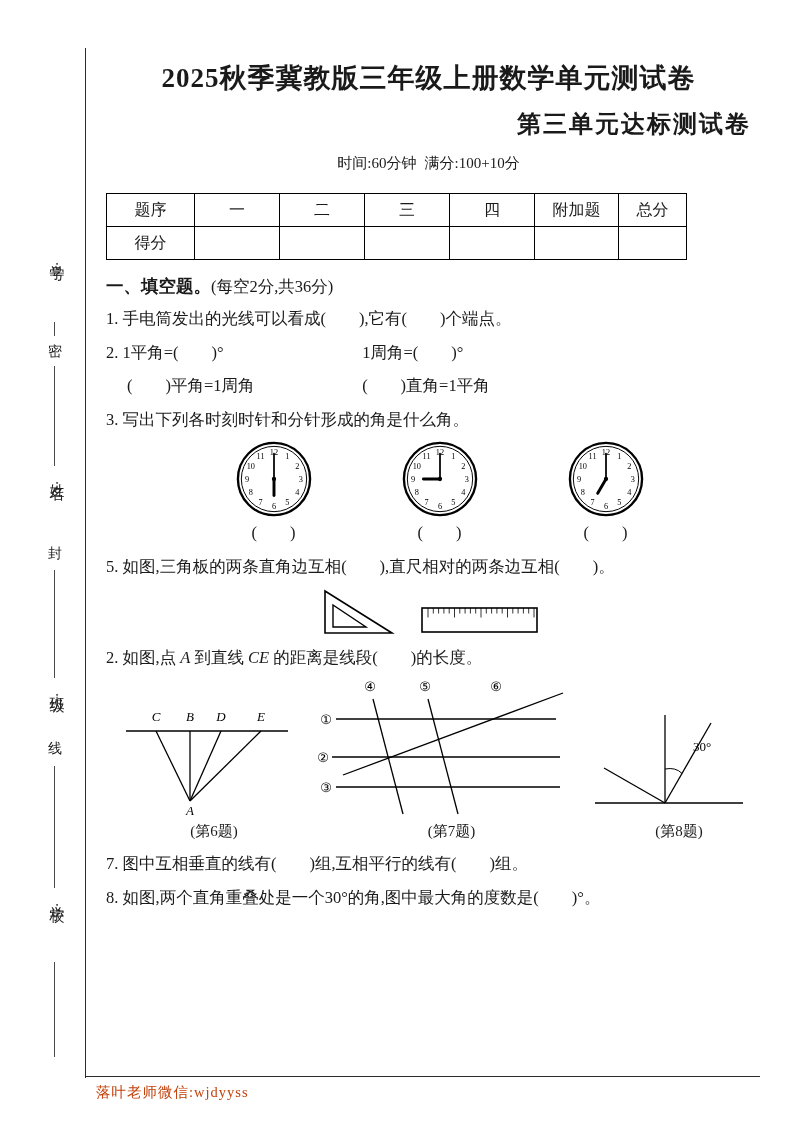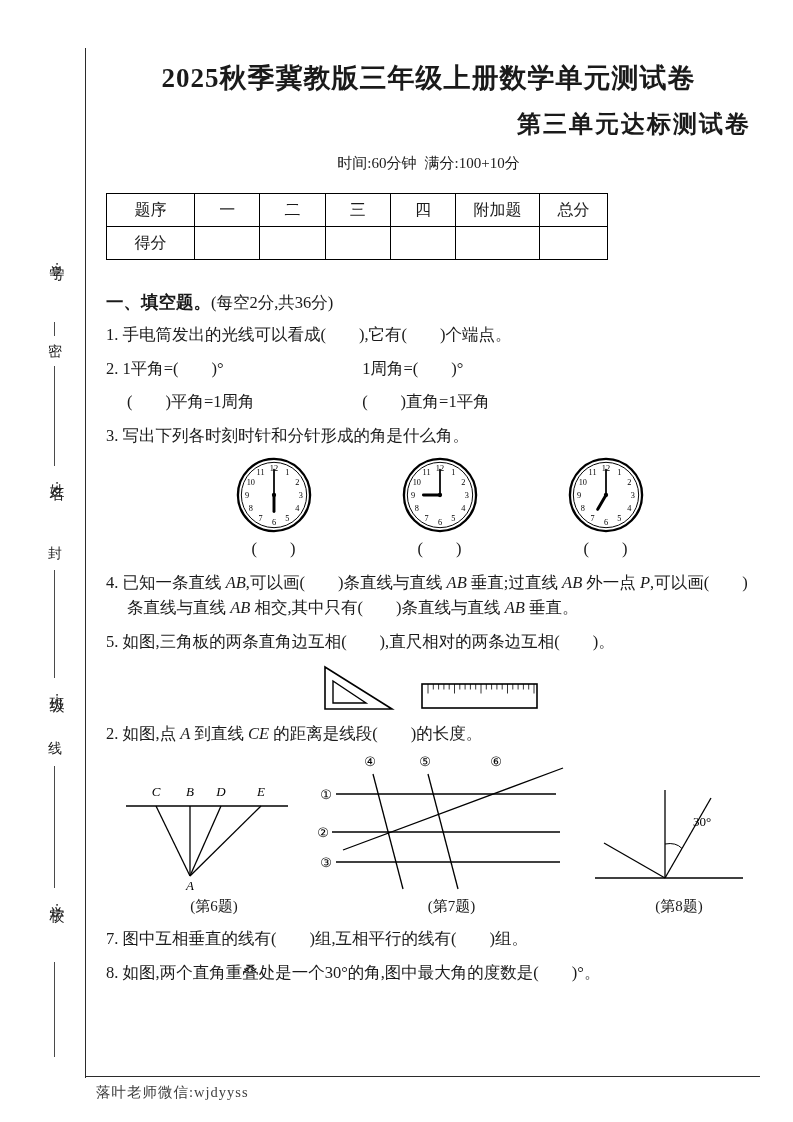--- a/index.html
+++ b/index.html
@@ -17,21 +17,21 @@
     writing-mode:vertical-rl; text-orientation:upright;
     font-size:15px; letter-spacing:2px; color:#222;
   }
   .seal-char { position:absolute; left:48px; font-size:14px; color:#222; }
   .seal-rule { position:absolute; left:54px; width:1px; background:#4a4a4a; }
   
   .content { position:absolute; left:106px; top:60px; width:645px; }
   .title { text-align:center; font-size:27px; font-weight:700; letter-spacing:1px; margin-bottom:12px; }
   .subtitle { text-align:right; font-size:24px; font-weight:700; letter-spacing:2px; margin-bottom:14px; }
   .meta { display:flex; justify-content:center; gap:8px; font-size:15px; margin-bottom:20px; }
-  table.score { border-collapse:collapse; width:502px; margin-bottom:30px; table-layout:fixed; }
+  table.score { border-collapse:collapse; width:581px; margin-bottom:14px; table-layout:fixed; }
   table.score td {
     border:1.6px solid #000; height:33px; text-align:center;
     font-size:16px; padding:0 2px;
   }
   col.c0 { width:88px; } col.c5 { width:84px; } col.c6 { width:68px; }
   .section-head { font-size:16.5px; margin-bottom:6px; }
   .section-head .sec-title { font-size:17.5px; font-weight:700; }
   .questions { font-size:16.5px; line-height:1.55; }
   .questions p { margin:8px 0; }
   .hang { padding-left:21px; text-indent:-21px; }
@@ -45,21 +45,21 @@
   .blank-row span { display:inline-block; width:78px; text-align:center; }
   .tools-row { display:flex; justify-content:center; align-items:flex-end; gap:24px; margin:4px 0 6px 0; }
   .figs-row { display:flex; align-items:flex-end; gap:25px; padding-left:12px; margin-top:4px; }
   .fig { display:flex; flex-direction:column; align-items:center; }
   .fig .caption { font-size:15px; margin-top:3px;margin-left:17px; }
   svg text { font-family:"Liberation Serif","DejaVu Serif",serif; }
   svg .lbl { font-style:italic; font-size:13px; }
   svg .circ { font-size:13px; }
   
   .footer-line { position:absolute; left:85px; top:1076px; width:675px; height:1.2px; background:#2b2b2b; }
-  .footer-text { position:absolute; left:96px; top:1083px; font-size:14.5px; letter-spacing:1px; color:#404040; }
+  .footer-text { position:absolute; left:96px; top:1083px; font-size:14.5px; letter-spacing:1px; color:#c2410c; }
 </style>
 </head>
 <body>
 
 <div class="page">
 
   <div class="seal-vline"></div>
   <div class="seal-item" style="top:253px;">学号:</div>
   <div class="seal-rule" style="top:322px;height:14px;"></div>
   <div class="seal-char" style="top:343px;">密</div>
@@ -188,21 +188,20 @@
               <line x1="40" y1="40" x2="40" y2="14" stroke="#000" stroke-width="1.8" stroke-linecap="round"></line>
               <circle cx="40" cy="40" r="2.2" fill="#000"></circle>
             </svg></div>
       </div>
       <div class="blank-row">
         <span>(　　)</span>
         <span>(　　)</span>
         <span>(　　)</span>
       </div>
 
-      <p class="hang"><span>4. 已知一条直线 </span><span class="var">AB</span><span>,可以画(　　)条直线与直线 </span><span class="var">AB</span><span> 垂直;过直线 </span><span class="var">AB</span><span> 外一点 </span><span class="var">P</span><span>,可以画(　　)条直线与直线 </span><span class="var">AB</span><span> 相交,其中只有(　　)条直线与直线 </span><span class="var">AB</span><span> 垂直。</span></p>
 
       <p>5. 如图,三角板的两条直角边互相(　　),直尺相对的两条边互相(　　)。</p>
       <div class="tools-row">
         <svg width="78" height="50" viewBox="0 0 78 50">
           <polygon points="7,4 7,46 74,46" fill="#fff" stroke="#000" stroke-width="1.6"></polygon>
           <polygon points="15,18 15,40 48,40" fill="#fff" stroke="#000" stroke-width="1.4"></polygon>
         </svg>
         <svg width="120" height="34" viewBox="0 0 120 34">
           <rect x="2" y="5" width="115" height="24" fill="#fff" stroke="#000" stroke-width="1.6"></rect>
           <g>

